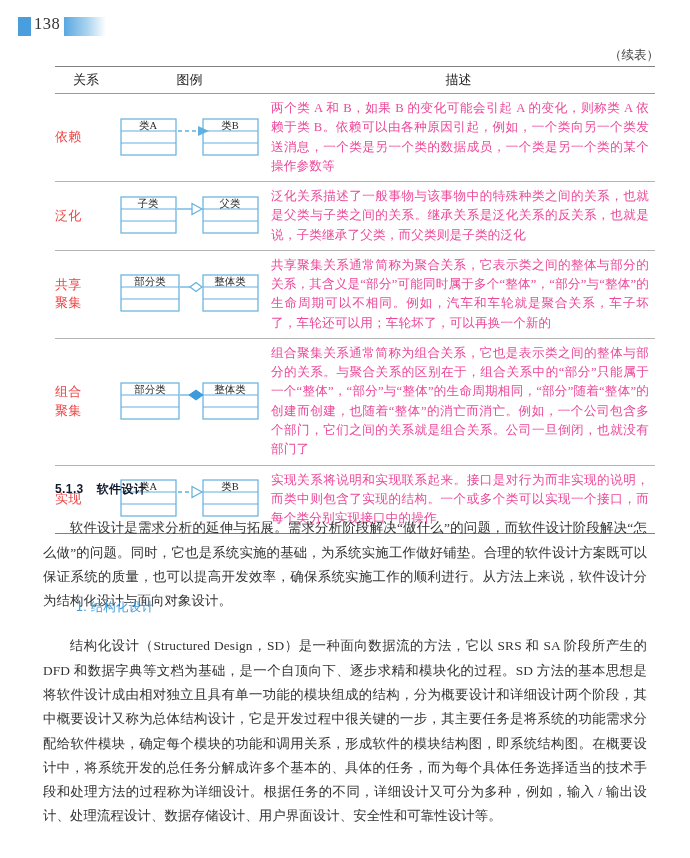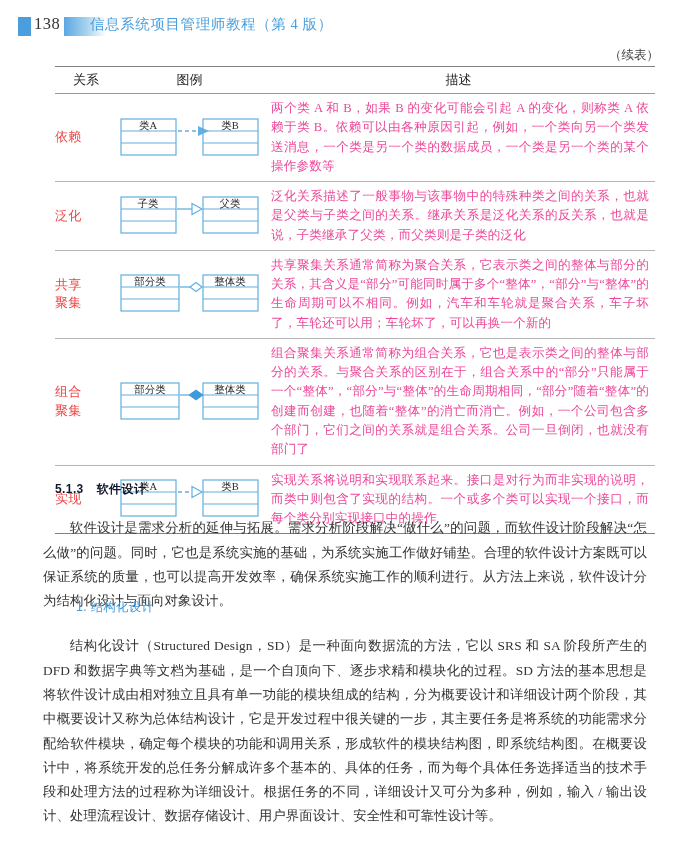--- a/index.html
+++ b/index.html
@@ -171,21 +171,20 @@
   #para-1 { top: 503px; }
   #para-2 { top: 621px; }
 </style>
 </head>
 <body>
 
 <div class="page-header">
   <div class="hdr-square"></div>
   <div class="hdr-pageno">138</div>
   <div class="hdr-gradient"></div>
-  <div class="hdr-title">信息系统项目管理师教程（第 4 版）</div>
 </div>
 
 <div class="tbl-caption">（续表）</div>
 
 <table class="uml-table">
   <colgroup>
     <col class="col-rel">
       <col class="col-fig">
       <col class="col-desc">
   </colgroup>

